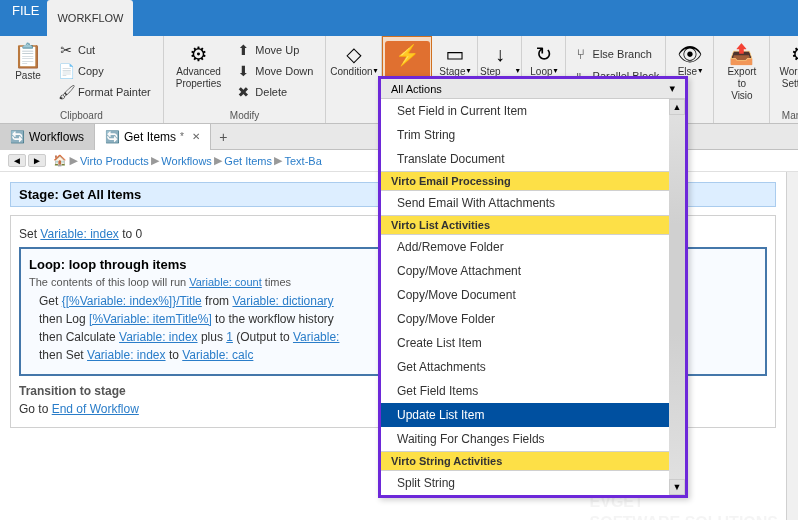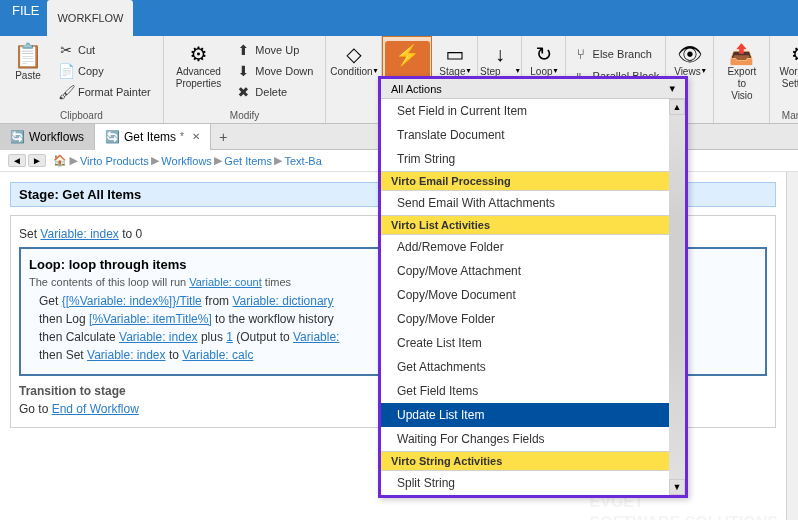--- a/index.html
+++ b/index.html
@@ -227,21 +227,21 @@
         </div>
       </div>
       <div class="ribbon-group-label"></div>
     </div>
 
     <div class="ribbon-group" style="min-width:48px;">
       <div class="ribbon-group-content">
         <div class="ribbon-btn-large">
           <div class="btn-icon" style="font-size:20px;">👁</div>
           <div style="display:flex; align-items:center; gap:1px;">
-            <div class="btn-label">Views</div>
+            <div class="btn-label">Else</div>
             <span style="font-size:8px;">▾</span>
           </div>
         </div>
       </div>
       <div class="ribbon-group-label"></div>
     </div>
 
     <div class="ribbon-group" style="min-width:56px;">
       <div class="ribbon-group-content">
         <div class="ribbon-btn-large" style="max-width:56px;">
@@ -345,22 +345,22 @@
 
   <div class="dropdown-menu">
     <div class="all-actions-header">
       <span>All Actions</span>
       <span>▾</span>
     </div>
     <div class="dropdown-container">
       <div class="dropdown-items">
 
         <div class="dropdown-item">Set Field in Current Item</div>
+        <div class="dropdown-item">Trim String</div>
         <div class="dropdown-item">Translate Document</div>
-        <div class="dropdown-item">Trim String</div>
 
         <div class="dropdown-section blue">Virto Email Processing</div>
         <div class="dropdown-item">Send Email With Attachments</div>
 
         <div class="dropdown-section blue">Virto List Activities</div>
         <div class="dropdown-item">Add/Remove Folder</div>
         <div class="dropdown-item">Copy/Move Attachment</div>
         <div class="dropdown-item">Copy/Move Document</div>
         <div class="dropdown-item">Copy/Move Folder</div>
         <div class="dropdown-item">Create List Item</div>

